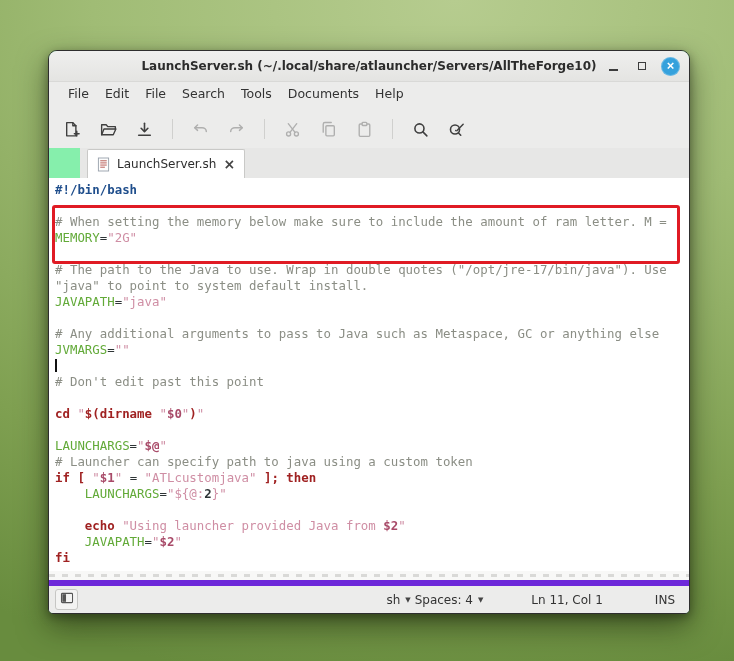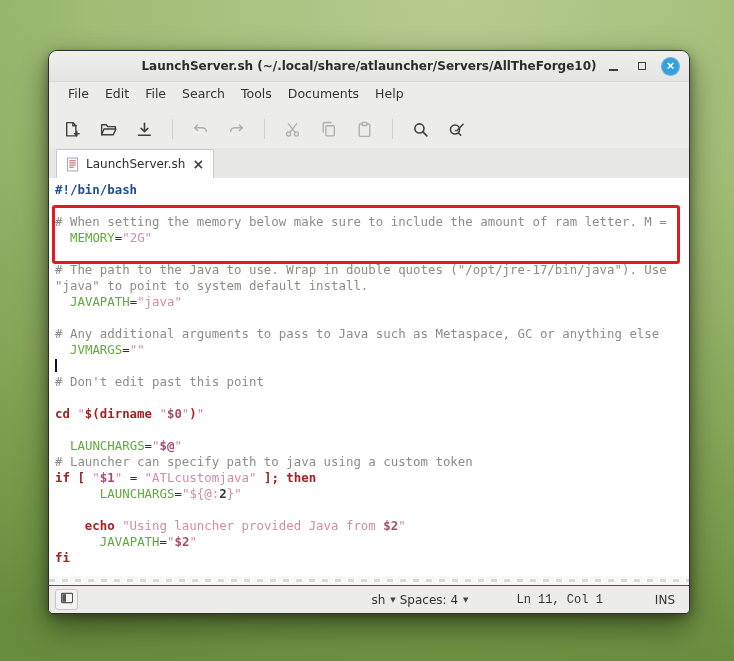--- a/index.html
+++ b/index.html
@@ -28,56 +28,56 @@
   .menubar{flex:0 0 28px;background:#ececeb;display:flex;padding-left:11px;font-size:12.5px;color:#333;}
   .menu-item{padding:4px 8px;}
   
   .toolbar{flex:0 0 38px;background:#ececeb;display:flex;align-items:center;padding-left:10px;gap:9px;}
   .tb-btn{width:27px;height:27px;background:transparent;border:none;padding:0;display:flex;align-items:center;justify-content:center;}
   .tb-btn span{display:flex;}
   .tb-btn svg{width:19px;height:19px;}
   .tb-btn.disabled{opacity:.35;}
   .tb-sep{width:1px;height:20px;background:#d0d0ce;margin:0 5px;}
   
-  .tabbar{flex:0 0 30px;background:#e7e7e6;display:flex;align-items:flex-end;padding-left:7px;}
+  .tabbar{flex:0 0 30px;background:#e7e7e6;display:flex;align-items:flex-end;padding-left:7px;margin-left:31px;}
   .tab{height:29px;min-width:146px;box-sizing:border-box;background:#fff;border:1px solid #c9c9c7;border-bottom:none;
     border-radius:2px 2px 0 0;display:flex;align-items:center;gap:7px;padding:0 9px;font-size:12px;color:#2d2d2d;}
   .doc-icon{display:flex;}
   .doc-icon svg{width:13px;height:15px;}
   .tab-close{color:#444;font-size:14px;line-height:1;margin-left:auto;font-weight:bold;}
   
   .editor{flex:1 1 auto;background:#fff;position:relative;overflow:hidden;
     font-family:"DejaVu Sans Mono",monospace;font-size:12.4px;line-height:16px;color:#2e3436;
     padding:4px 16px 0 6px;}
   .code-line{height:16px;white-space:pre;}
   .redbox{position:absolute;left:3px;top:27px;width:628px;height:59px;border:3px solid #e01b24;border-radius:3px;pointer-events:none;box-sizing:border-box;}
   .tk-shb{color:#1f4e8c;font-weight:bold;}
   .tk-cmt{color:#8b8e85;}
-  .tk-var{color:#62aa38;margin-left:15px;}
+  .tk-var{color:#62aa38;}
   .tk-str{color:#cf8ea4;}
   .tk-kw{color:#a02222;font-weight:bold;}
   .tk-vsub{color:#a84a68;font-weight:bold;}
   .tk-bld{color:#2e3436;font-weight:bold;}
   .tk-pln{color:#2e3436;}
   .caret{display:inline-block;width:1.5px;height:13px;background:#111;vertical-align:-2px;}
   
   .hscroll{flex:0 0 9px;background:#f8f8f7;
     background-image:repeating-linear-gradient(90deg,#d9d9d7 0 6px,transparent 6px 13px);
     background-size:100% 3px;background-position:center;background-repeat:no-repeat;}
   
-  .statusbar{flex:0 0 27px;background:#ececeb;border-top:1px solid #6d28d9;display:flex;align-items:center;
+  .statusbar{flex:0 0 27px;background:#ececeb;border-top:6px solid #6d28d9;display:flex;align-items:center;
     padding:0 14px 0 6px;font-size:12px;color:#333;}
   .sb-btn{width:23px;height:21px;border:1px solid #c6c6c4;border-radius:3px;background:#f3f3f2;
     display:flex;align-items:center;justify-content:center;padding:0;}
   .sb-btn svg{width:16px;height:16px;}
   .sb-right{margin-left:auto;display:flex;align-items:center;}
   .sb-item{display:flex;align-items:center;gap:5px;background:none;border:none;font-size:12px;color:#333;padding:0;font-family:inherit;}
   .chev{font-size:7px;color:#444;}
   .sb-spaces{margin-left:4px;}
-  .sb-pos{margin-left:48px;font-family:Liberation Mono, monospace;}
+  .sb-pos{margin-left:48px;}
   .sb-mode{margin-left:52px;}
 </style>
 </head>
 <body>
 
 <div class="desktop">
   <div class="window">
 
     <div class="titlebar">
       <div class="title">LaunchServer.sh (~/.local/share/atlauncher/Servers/AllTheForge10)</div>

